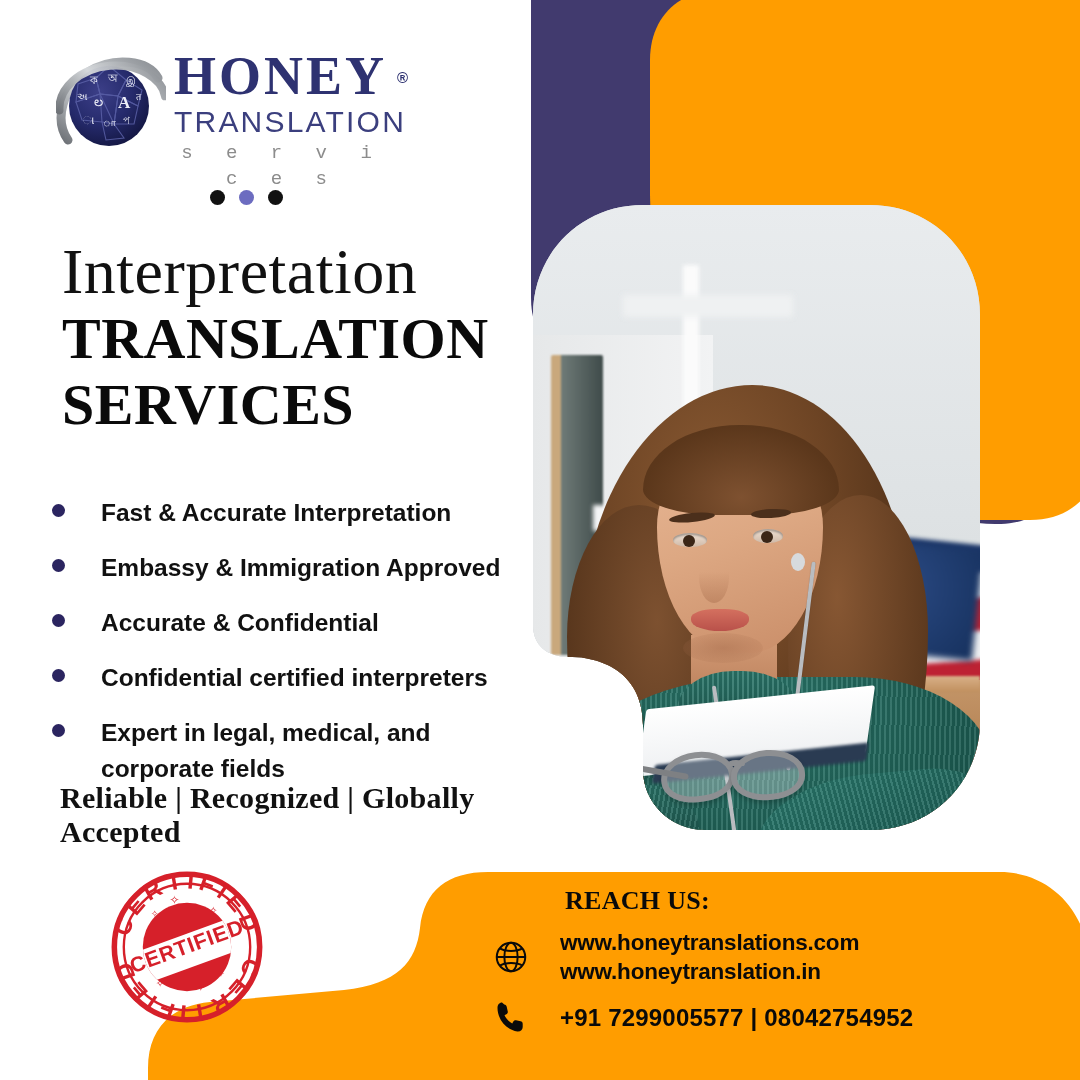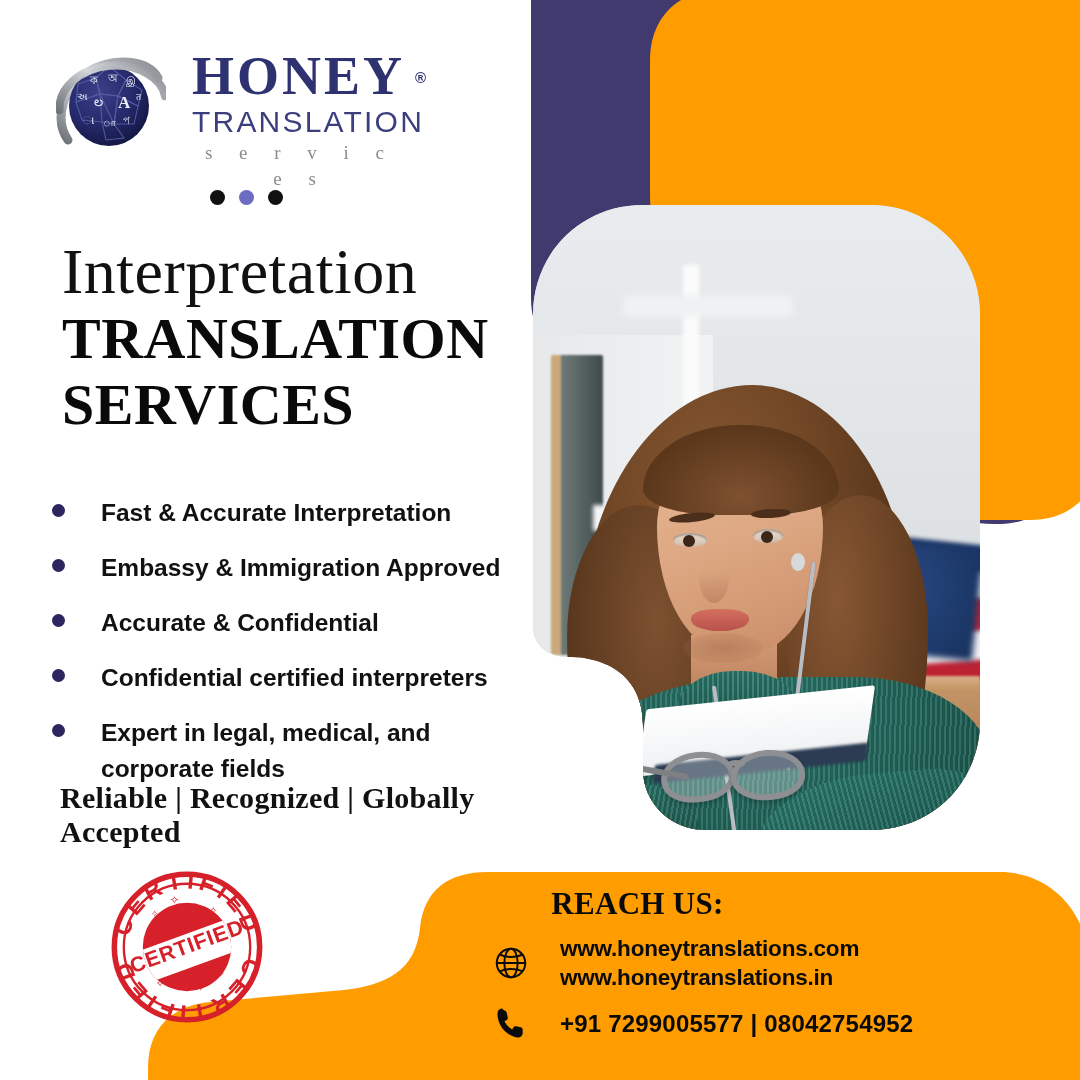--- a/index.html
+++ b/index.html
@@ -253,36 +253,36 @@
     background:#FF9D00; z-index:3;
     clip-path: path("M0,215 L0,198 C0,160 22,136 62,132 L196,120 C250,114 268,92 272,58 C276,20 300,2 340,2 L852,2 C902,2 940,42 940,92 L940,215 Z");
   }
 
   
   .content { position:absolute; left:0; top:0; width:540px; z-index:6; }
 
   
   .logo { position:absolute; left:56px; top:48px; width:360px; height:130px; }
   .globe-wrap { position:absolute; left:0; top:6px; width:110px; height:110px; }
-  .logo-text { position:absolute; left:136px; top:0; }
+  .logo-text { position:absolute; left:118px; top:0; }
   .l-honey {
     font-family:"Liberation Serif", serif; font-weight:700;
     font-size:54px; color:#2E3271; letter-spacing:3px; line-height:56px;
     position:relative; display:inline-block;
   }
   .l-reg {
     position:absolute; right:-24px; top:2px;
     font-family:"Liberation Sans", sans-serif; font-size:15px; color:#2E3271;
   }
   .l-translation {
     font-family:"Liberation Sans", sans-serif; font-weight:400;
     font-size:30px; color:#3B3F7E; letter-spacing:2.2px; line-height:36px;
   }
   .l-services {
-    font-family:Liberation Serif, serif; font-weight:400;
+    font-family:Liberation Mono, monospace; font-weight:400;
     font-size:19px; color:#8C8C8C; letter-spacing:11px; line-height:26px;
     text-align:center; width:216px;
   }
   .dots { position:absolute; left:210px; top:190px; display:flex; gap:14px; }
   .dot { width:15px; height:15px; border-radius:50%; }
   .dot.k { background:#111111; }
   .dot.p { background:#6C6CC0; }
 
   
   .h-interp {
@@ -317,21 +317,21 @@
 
   
   .stamp {
     position:absolute; left:108px; top:868px; width:158px; height:158px; z-index:6;
   }
 
   
   .reach { position:absolute; left:420px; top:872px; width:660px; z-index:7; }
   .reach-title {
     font-family:"Liberation Serif", serif; font-weight:700;
-    font-size:31px; color:#0a0a0a; text-align:center; width:375px;
+    font-size:26px; color:#0a0a0a; text-align:center; width:375px;
     margin-left:30px; margin-top:14px; letter-spacing:.3px;
   }
   .c-row { display:flex; align-items:center; margin-top:10px; margin-left:70px; }
   .c-row.web { align-items:center; margin-top:12px; }
   .c-icon { flex:0 0 42px; width:42px; height:42px; display:flex; align-items:center; justify-content:center; }
   .c-text {
     margin-left:28px;
     font-family:"Liberation Sans", sans-serif; font-weight:700;
     font-size:22.5px; color:#0a0a0a; line-height:29px; letter-spacing:-.2px;
   }
@@ -538,21 +538,21 @@
             <circle cx="20" cy="20" r="15"></circle>
             <ellipse cx="20" cy="20" rx="7" ry="15"></ellipse>
             <line x1="5" y1="20" x2="35" y2="20"></line>
             <path d="M8,11 C14,14.5 26,14.5 32,11"></path>
             <path d="M8,29 C14,25.5 26,25.5 32,29"></path>
           </g>
         </svg>
       </span>
       <span class="c-text">
         <span>www.honeytranslations.com</span><br>
-        <span>www.honeytranslations.in</span>
+        <span>www.honeytranslation.in</span>
       </span>
     </div>
 
 
     <div class="c-row">
       <span class="c-icon">
         <svg viewBox="0 0 40 40" width="36" height="36">
           <path fill="#0a0a0a" d="M10,4 C7,4 5,6.5 5,10 C5,22 14,34 27,36 C30.5,36.4 33,34 33,31
             L33,27.5 C33,26 32,25 30.6,24.7 L25.6,23.6 C24.3,23.3 23,24 22.4,25.2 L21.4,27.2
             C17.6,25 14.6,21.8 12.8,18 L14.8,17 C16,16.4 16.7,15.1 16.4,13.8 L15.3,8.8

